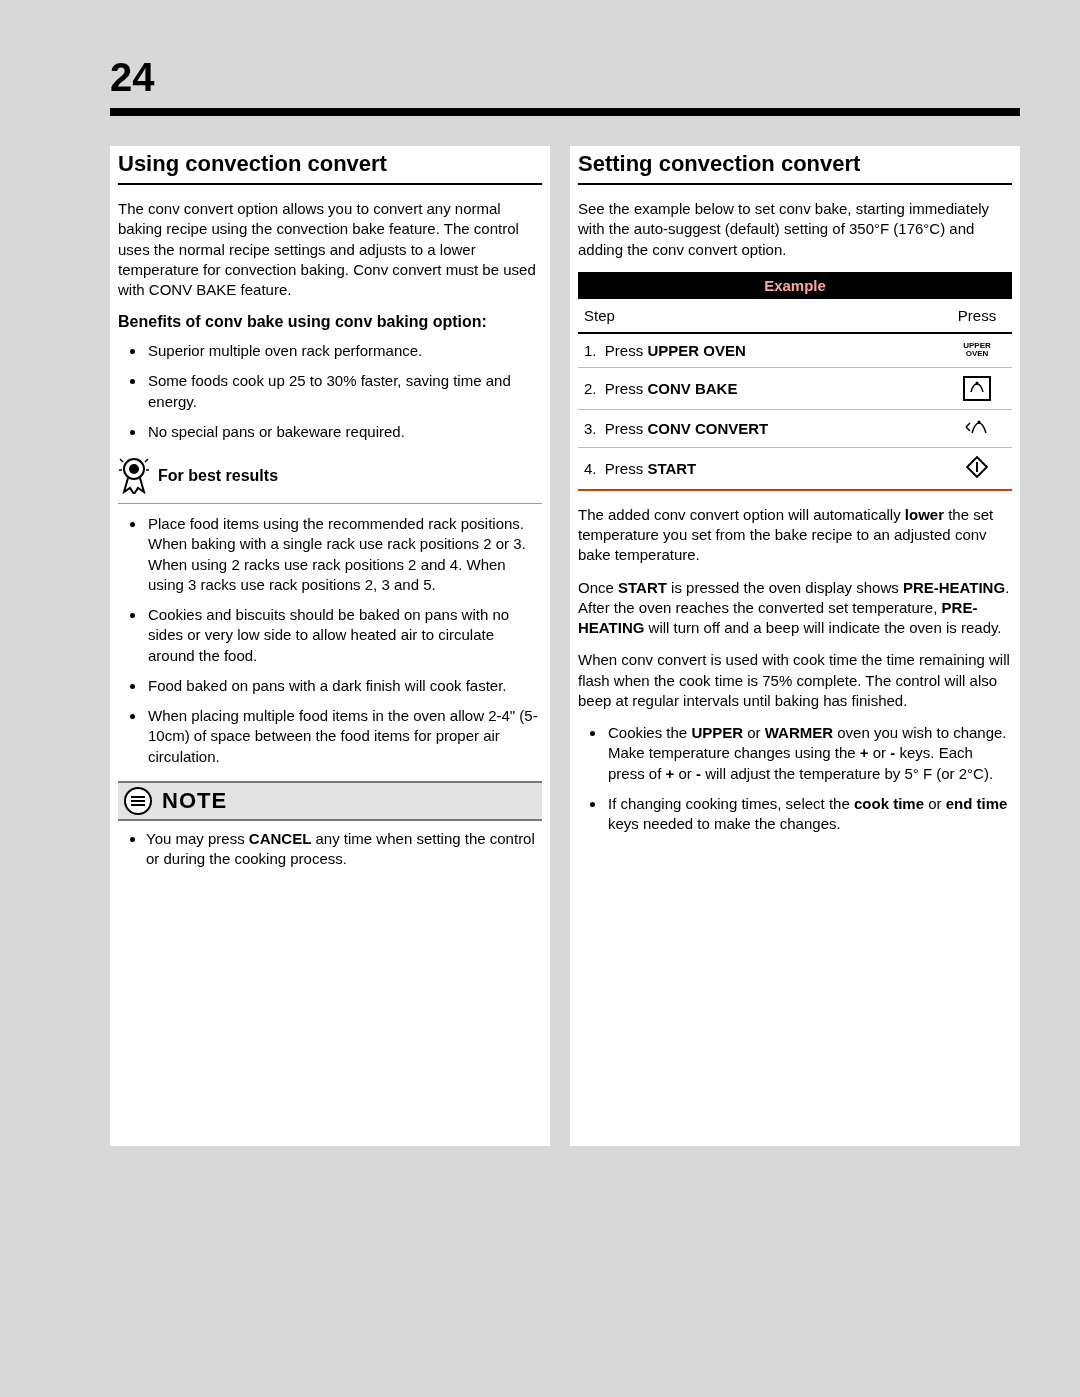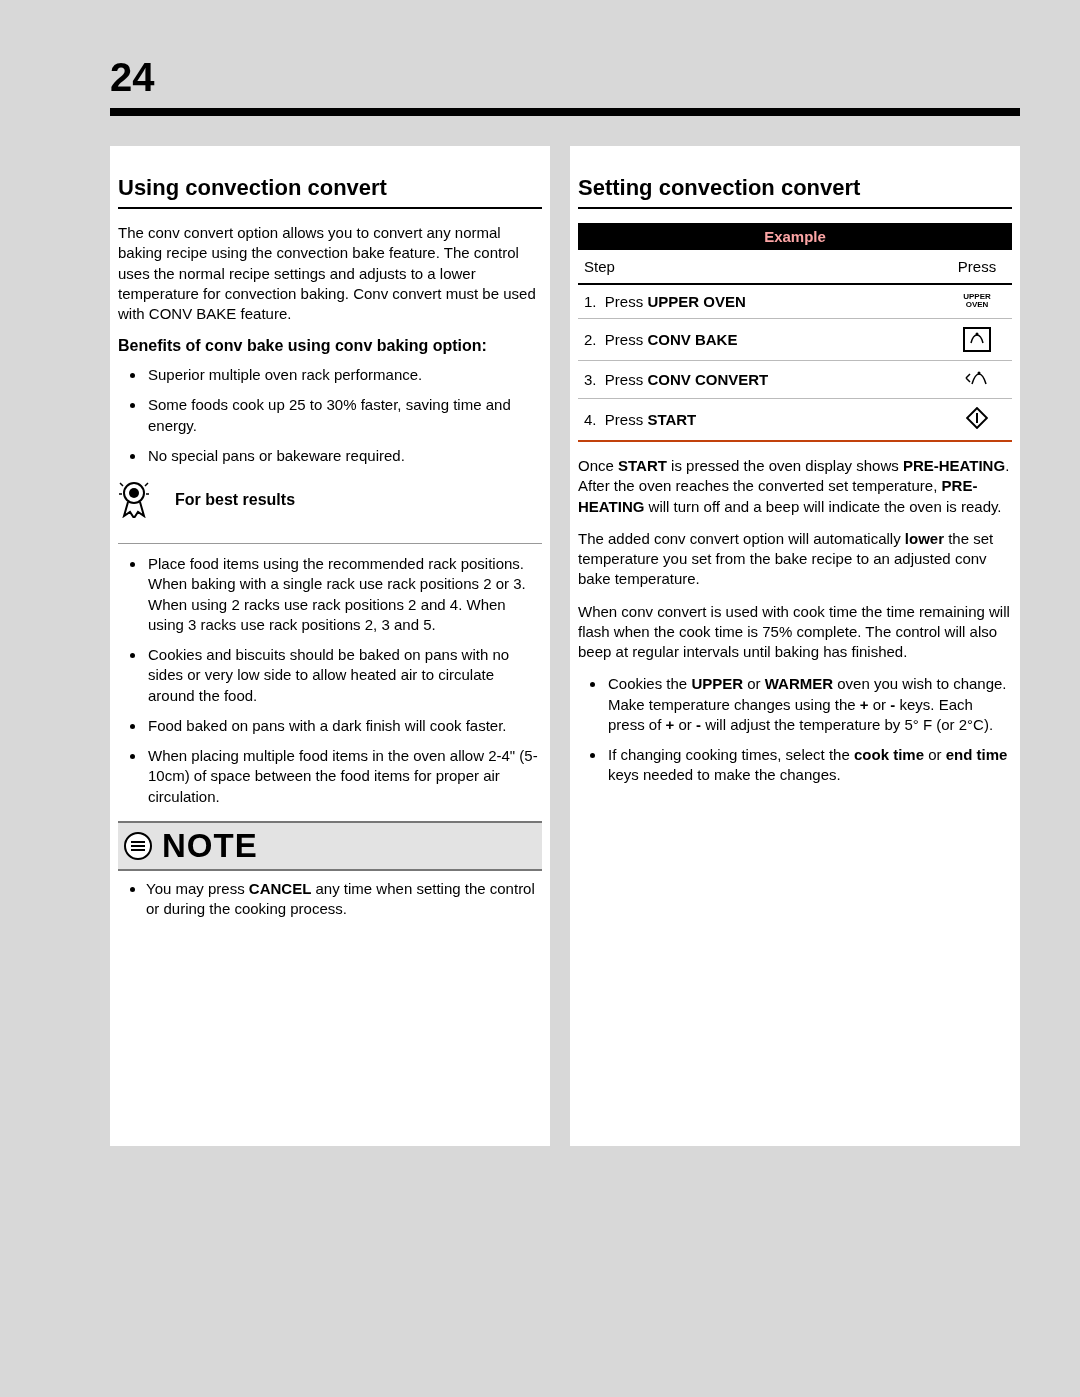--- a/index.html
+++ b/index.html
@@ -32,45 +32,44 @@
   }
   .col-left { padding: 5px 10px 20px 5px; flex: 0 0 440px; background: transparent; }
   .col-right { padding: 5px 5px 20px 10px; flex: 0 0 450px; background: transparent; }
   .content-wrap { background:#fff; padding: 5px 8px 20px 8px; }
   h2.section-title {
     font-size: 22px;
     font-weight: bold;
     border-bottom: 2px solid #000;
     padding-bottom: 6px;
     margin-bottom: 14px;
-    margin-top: 24px;
   }
   p { line-height: 1.35; margin-bottom: 12px; }
   h3.sub { font-size: 16px; font-weight: bold; margin: 8px 0 8px 0; line-height:1.3;}
   ul.bullets { list-style: disc; padding-left: 28px; margin-bottom: 14px; }
   ul.bullets li { margin-bottom: 10px; line-height: 1.35; padding-left: 2px;}
   .best-results-head {
-    display: flex; align-items: center; gap: 25px; margin: 12px 0 10px 0;
-    border-bottom: 1px solid #999; padding-bottom: 22px;
+    display: flex; align-items: center; gap: 8px; margin: 12px 0 10px 0;
+    border-bottom: 1px solid #999; padding-bottom: 6px;
   }
   .ribbon-icon { width: 32px; height: 38px; flex-shrink:0; }
   .note-box { margin-top: 10px; }
   .note-head {
     display: flex; align-items: center; gap: 10px;
     border-top: 2px solid #777; border-bottom: 2px solid #777;
     background: #e3e3e3;
     padding: 4px 6px;
   }
   .note-head .note-icon {
     width: 28px; height: 28px; border: 2px solid #000; border-radius: 50%;
     display:flex; flex-direction:column; justify-content:center; align-items:center; gap:2px;
     background:#fff;
   }
   .note-icon span { display:block; width:14px; height:2px; background:#000; }
-  .note-title { font-size: 33px; font-weight: bold; letter-spacing: 1px; }
+  .note-title { font-size: 22px; font-weight: bold; letter-spacing: 1px; }
   .note-body { padding: 8px 0 8px 20px; }
   .note-body li { list-style: disc; margin-left: 8px; line-height:1.35;}
   table.example {
     width: 100%; border-collapse: collapse; margin: 4px 0 14px 0;
   }
   table.example th {
     background: #000; color: #fca5a5; font-weight: bold; text-align: center;
     padding: 5px; font-size: 15px;
   }
   table.example td {
@@ -136,20 +135,21 @@
       <ul class="note-body">
         <li>
           <span>You may press </span><b>CANCEL</b><span> any time when setting the control or during the cooking process.</span>
         </li>
       </ul>
     </div>
   </div>
 
   <div class="col col-right content-wrap">
     <h2 class="section-title">Setting convection convert</h2>
+    <p>See the example below to set conv bake, starting immediately with the auto-suggest (default) setting of 350°F (176°C) and adding the conv convert option.</p>
 
     <table class="example">
       <tbody>
           <tr>
             <th colspan="2">Example</th>
           </tr>
       <tr class="head-row">
         <td>Step</td>
         <td class="press-col">Press</td>
       </tr>
@@ -190,25 +190,25 @@
                   <rect x="4" y="4" width="14" height="14" fill="none" stroke="#000" stroke-width="2" transform="rotate(45 11 11)"></rect>
                   <line x1="11" y1="6" x2="11" y2="16" stroke="#000" stroke-width="2"></line>
                 </svg>
           </span>
         </td>
       </tr>
     </tbody>
       </table>
 
     <p>
+      <span>The added conv convert option will automatically </span><b>lower</b><span> the set temperature you set from the bake recipe to an adjusted conv bake temperature.</span>
+    </p>
+
+    <p>
       <span>Once </span><b>START</b><span> is pressed the oven display shows </span><b>PRE-HEATING</b><span>. After the oven reaches the converted set temperature, </span><b>PRE-HEATING</b><span> will turn off and a beep will indicate the oven is ready.</span>
-    </p>
-
-    <p>
-      <span>The added conv convert option will automatically </span><b>lower</b><span> the set temperature you set from the bake recipe to an adjusted conv bake temperature.</span>
     </p>
 
     <p>When conv convert is used with cook time the time remaining will flash when the cook time is 75% complete. The control will also beep at regular intervals until baking has finished.</p>
 
 
     <ul class="bullets">
       <li>
         <span>Cookies the </span><b>UPPER</b><span> or </span><b>WARMER</b><span> oven you wish to change. Make temperature changes using the </span><b>+</b><span> or </span><b>-</b><span> keys. Each press of </span><b>+</b><span> or </span><b>-</b><span> will adjust the temperature by 5° F (or 2°C).</span>
       </li>
       <li>

